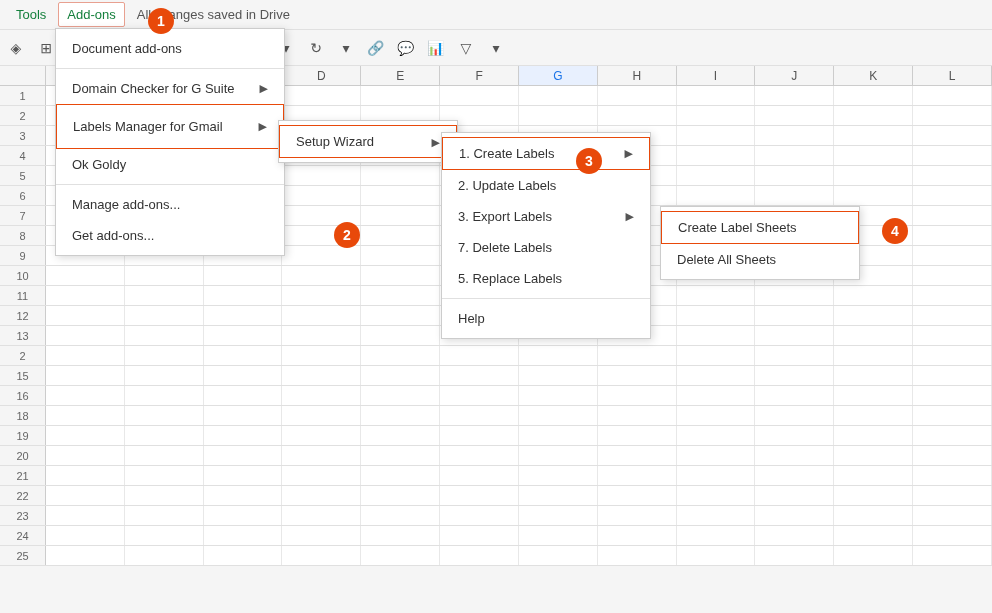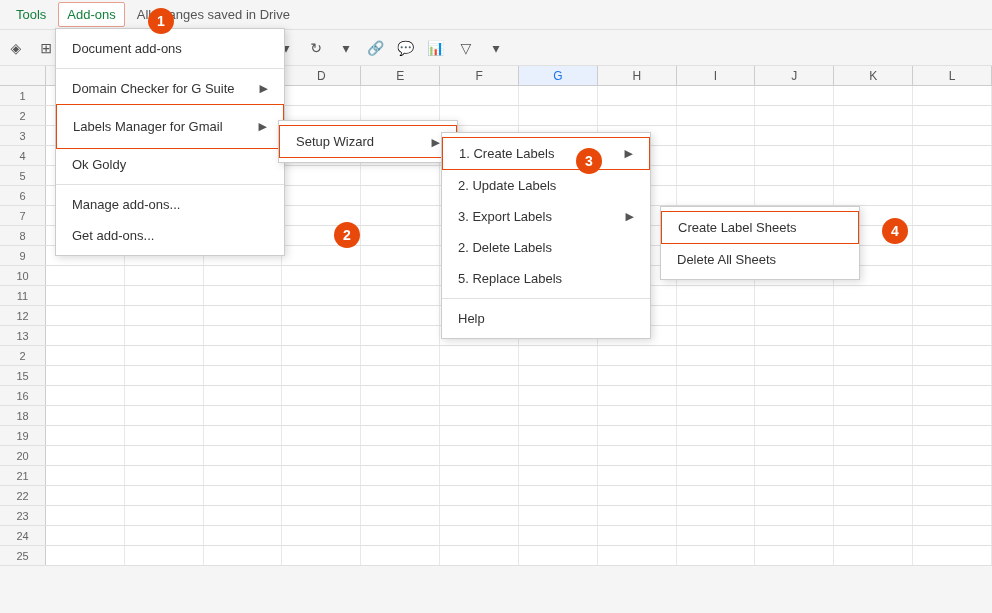--- a/index.html
+++ b/index.html
@@ -641,21 +641,21 @@
     <span class="arrow">▶</span>
   </div>
   <div class="dropdown-item">
     <span>2. Update Labels</span>
   </div>
   <div class="dropdown-item">
     <span>3. Export Labels</span>
     <span class="arrow">▶</span>
   </div>
   <div class="dropdown-item">
-    <span>2. Delete Labels</span>
+    <span>7. Delete Labels</span>
   </div>
   <div class="dropdown-item">
     <span>5. Replace Labels</span>
   </div>
   <div class="dropdown-separator"></div>
   <div class="dropdown-item">
     <span>Help</span>
   </div>
 </div>
 

